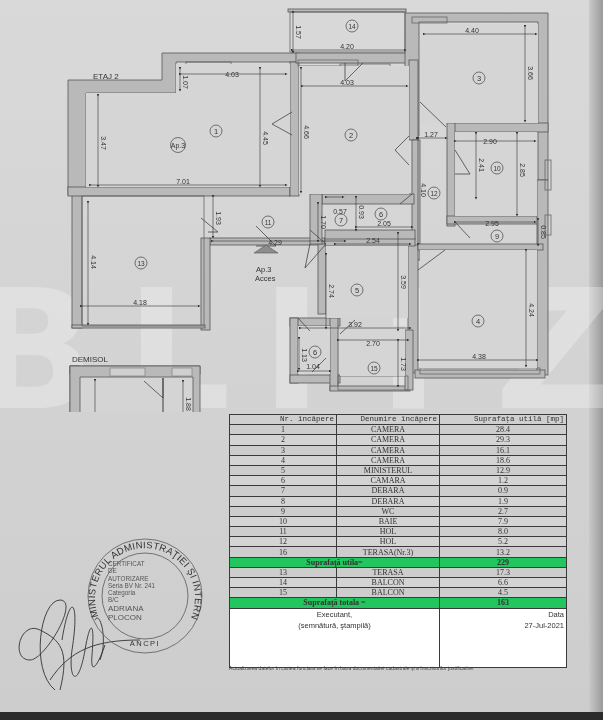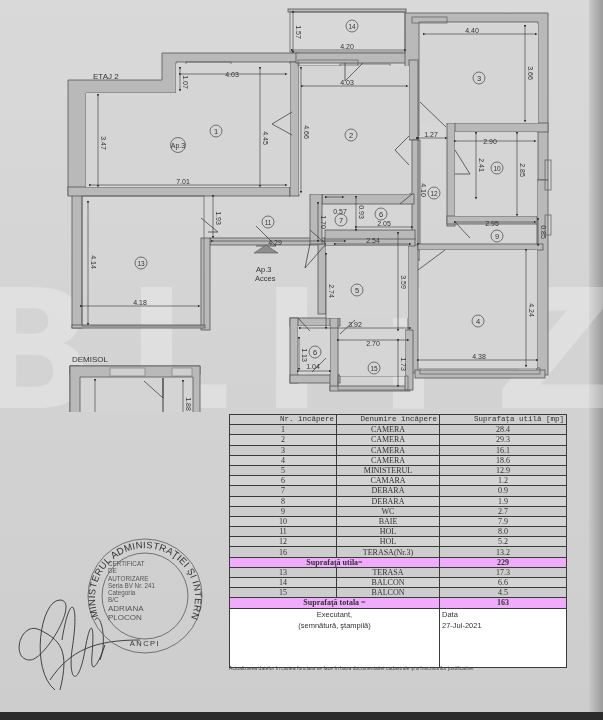--- a/index.html
+++ b/index.html
@@ -10,23 +10,23 @@
   svg.plan{position:absolute;left:0;top:0;}
   .plan text{font-family:"Liberation Sans",sans-serif;fill:#333;}
   .watermark{position:absolute;left:-30px;top:255px;font-family:"DejaVu Sans",sans-serif;font-weight:bold;font-size:165px;letter-spacing:30px;color:rgba(255,255,255,0.28);white-space:nowrap;pointer-events:none;}
   .tbl{position:absolute;left:229px;top:414px;width:338px;border-collapse:collapse;font-family:"Liberation Serif",serif;font-size:8px;background:#d6d6d6;}
   .tbl td,.tbl th{border:1px solid #3a3a3a;padding:0 2px;height:9.2px;line-height:9px;text-align:center;font-weight:normal;color:#333;}
   .tbl th{text-align:right;font-family:Liberation Mono, monospace;font-size:7.5px;background:#cfcfcf;}
   .tbl tr.row td{background:#cdcdcd;}
   .tbl tr.row:nth-child(odd) td{background:#d4d4d4;}
   .tbl td.c1{width:102px;}
   .tbl td.c2{width:98px;}
-  .tbl tr.sum td{font-weight:bold;background:#f0abfc;}
+  .tbl tr.sum td{font-weight:bold;background:#22c55e;}
   .tbl tr.sig td{height:58px;vertical-align:top;font-family:"Liberation Sans",sans-serif;font-size:7.5px;line-height:11px;background:#ffffff;}
-  .tbl tr.sig td.date{text-align:left;}
+  .tbl tr.sig td.date{text-align:right;}
   .footnote{position:absolute;left:229px;top:665px;width:345px;font-size:5px;color:#444;white-space:nowrap;letter-spacing:0.05px;}
   .stamp-center{position:absolute;left:108px;top:560px;width:74px;font-size:6.3px;line-height:7.3px;color:#555;}
   .stamp-center .big{font-size:8px;line-height:9px;}
 </style>
 </head>
 <body>
 
 <div class="sheet"></div>
 <div class="right-edge"></div>
 <div class="bottom-bar"></div>

